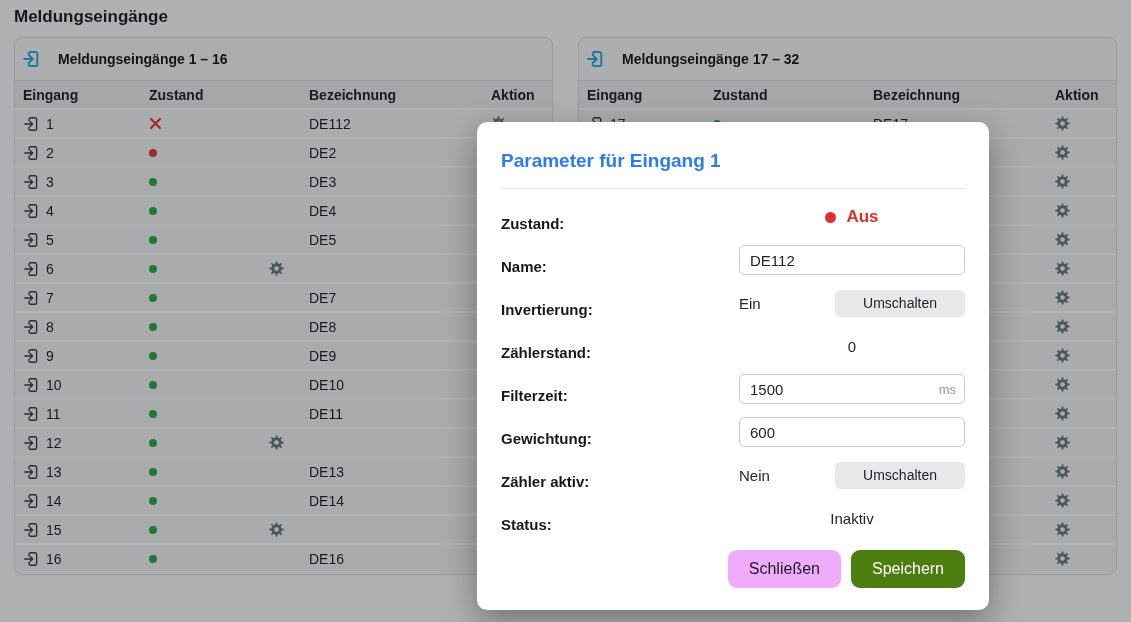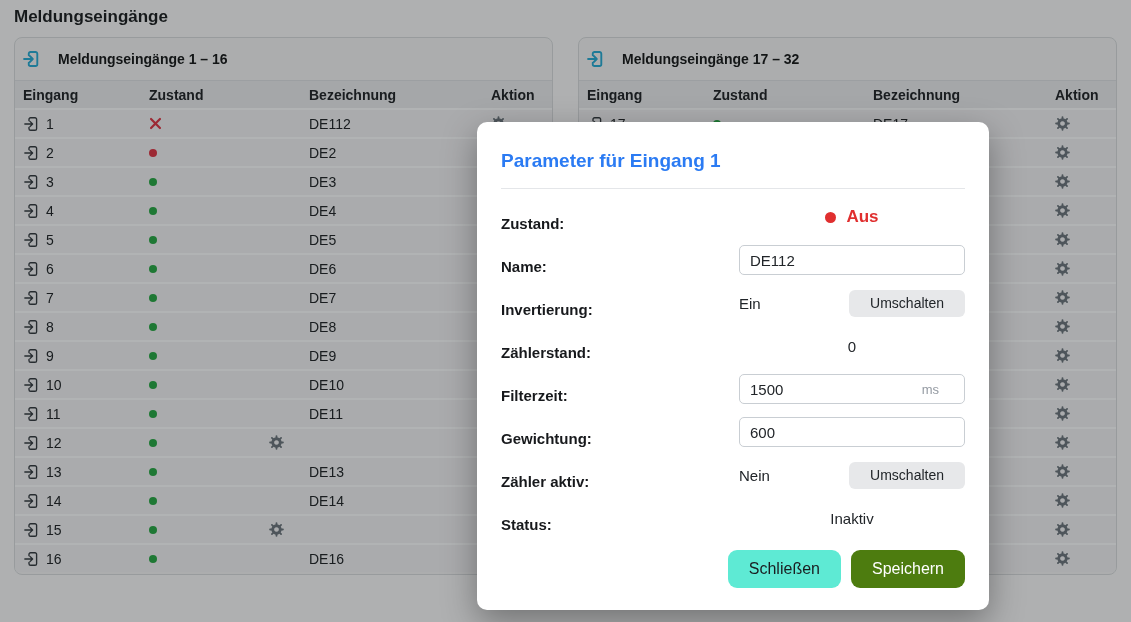--- a/index.html
+++ b/index.html
@@ -74,37 +74,37 @@
   .status-text { font-size:17px; font-weight:bold; }
   .input-wrap { position:relative; width:100%; }
   .input-wrap input {
     width:100%; height:30px;
     border:1px solid #c9ced3; border-radius:5px;
     font-family:"Liberation Sans", sans-serif;
     font-size:15px; color:#212529; padding:0 10px;
     background:#fff; outline:none;
   }
   .suffix {
-    position:absolute; right:26px; top:50%; transform:translateY(-50%);
+    position:absolute; right:9px; top:50%; transform:translateY(-50%);
     font-size:13px; color:#949aa2; pointer-events:none;
   }
   .btn-toggle {
     border:none; background:#e7e8ea; border-radius:6px;
     font-family:"Liberation Sans", sans-serif;
     font-size:14px; color:#212529;
-    height:27px; min-width:98px; padding:0 21px; cursor:pointer;
+    height:27px; min-width:98px; padding:0 28px; cursor:pointer;
   }
   .m-footer {
     display:flex; justify-content:flex-end; gap:10px; margin-top:17px;
   }
   .m-footer button {
     border:none; border-radius:9px; height:38px; padding:0 21px;
     font-family:"Liberation Sans", sans-serif; font-size:16px; cursor:pointer;
   }
-  .btn-close { background:#5eead4; color:#1a1d20; }
+  .btn-close { background:#f0abfc; color:#1a1d20; }
   .btn-save  { background:#4d7c0f; color:#ffffff; }
   svg { display:block; }
 </style>
 </head>
 <body>
 
 <div class="page-title">Meldungseingänge</div>
 
 <section class="panel panel-left">
   <header class="panel-header">
@@ -279,23 +279,20 @@
         <div class="c c1">
           <svg width="16" height="16" viewBox="0 0 20 20" fill="none">
             <path d="M7.5 5.8 V4.2 A2 2 0 0 1 9.5 2.2 H15 A2 2 0 0 1 17 4.2 V15.8 A2 2 0 0 1 15 17.8 H9.5 A2 2 0 0 1 7.5 15.8 V14.2" stroke="#343a40" stroke-width="1.7" stroke-linecap="round"></path>
             <path d="M2.3 10 H11.6 M8.7 6.7 L12 10 L8.7 13.3" stroke="#343a40" stroke-width="1.7" stroke-linecap="round" stroke-linejoin="round"></path>
           </svg>
           <span>6</span>
         </div>
         <div class="c c2">
           <span class="dot" style="background:#28a745"></span>
         </div>
-        <div class="c c3">
-          <span>DE6</span>
-        </div>
         <div class="c c4">
           <svg width="15" height="15" viewBox="0 0 20 20" style="cursor:pointer">
             <g fill="#6c757d">
               <rect x="8.8" y="0.2" width="2.4" height="4.6" rx="1.1" transform="rotate(0 10 10)"></rect>
               <rect x="8.8" y="0.2" width="2.4" height="4.6" rx="1.1" transform="rotate(45 10 10)"></rect>
               <rect x="8.8" y="0.2" width="2.4" height="4.6" rx="1.1" transform="rotate(90 10 10)"></rect>
               <rect x="8.8" y="0.2" width="2.4" height="4.6" rx="1.1" transform="rotate(135 10 10)"></rect>
               <rect x="8.8" y="0.2" width="2.4" height="4.6" rx="1.1" transform="rotate(180 10 10)"></rect>
               <rect x="8.8" y="0.2" width="2.4" height="4.6" rx="1.1" transform="rotate(225 10 10)"></rect>
               <rect x="8.8" y="0.2" width="2.4" height="4.6" rx="1.1" transform="rotate(270 10 10)"></rect>

